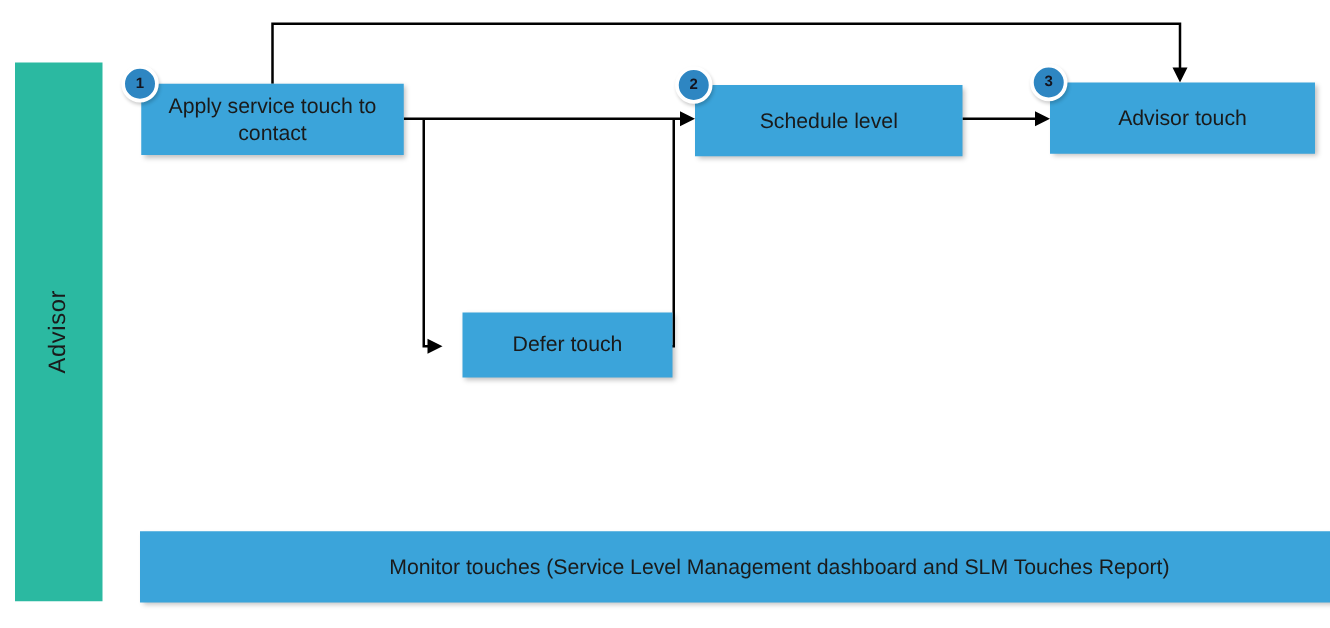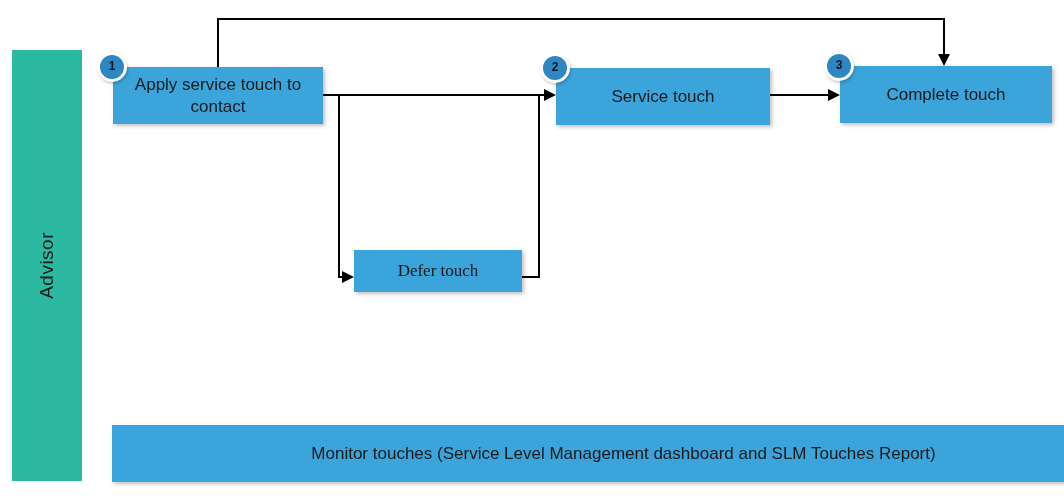--- a/index.html
+++ b/index.html
@@ -59,21 +59,21 @@
     font-size: 17px;
     line-height: 1.28;
     box-shadow: 2px 2px 4px rgba(0,0,0,0.25);
     z-index: 3;
     padding: 0 6px;
     box-sizing: border-box;
   }
   .node-apply    { left: 113px; top: 67px;  width: 210px; height: 57px; }
   .node-schedule { left: 556px; top: 68px;  width: 214px; height: 57px; }
   .node-complete { left: 840px; top: 66px;  width: 212px; height: 57px; }
-  .node-defer    { left: 354px; top: 250px; width: 168px; height: 42px; font-family: Liberation Serif, serif; }
+  .node-defer    { left: 370px; top: 250px; width: 168px; height: 52px; }
   .node-monitor  { left: 112px; top: 425px; width: 1023px; height: 57px; }
   .badge {
     position: absolute;
     left: -16px; top: -15px;
     width: 24px; height: 24px;
     border-radius: 50%;
     background: var(--badge, #2e86c2);
     border: 3px solid #ffffff;
     display: flex;
     align-items: center;
@@ -114,28 +114,28 @@
     <span class="badge">
       <span>1</span>
     </span>
     <span>Apply service touch to contact</span>
   </div>
 
   <div class="node node-schedule">
     <span class="badge">
       <span>2</span>
     </span>
-    <span>Service touch</span>
+    <span>Schedule level</span>
   </div>
 
   <div class="node node-complete">
     <span class="badge">
       <span>3</span>
     </span>
-    <span>Complete touch</span>
+    <span>Advisor touch</span>
   </div>
 
   <div class="node node-defer">
     <span>Defer touch</span>
   </div>
 
   <div class="node node-monitor">
     <span>Monitor touches (Service Level Management dashboard and SLM Touches Report)</span>
   </div>
 

